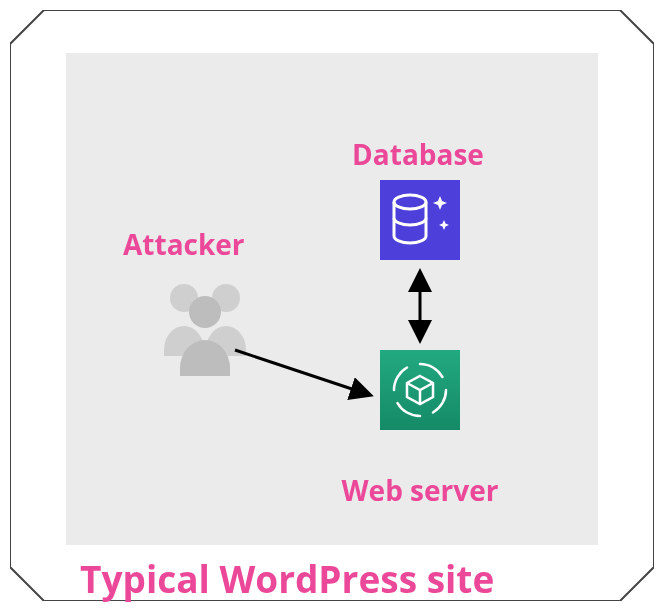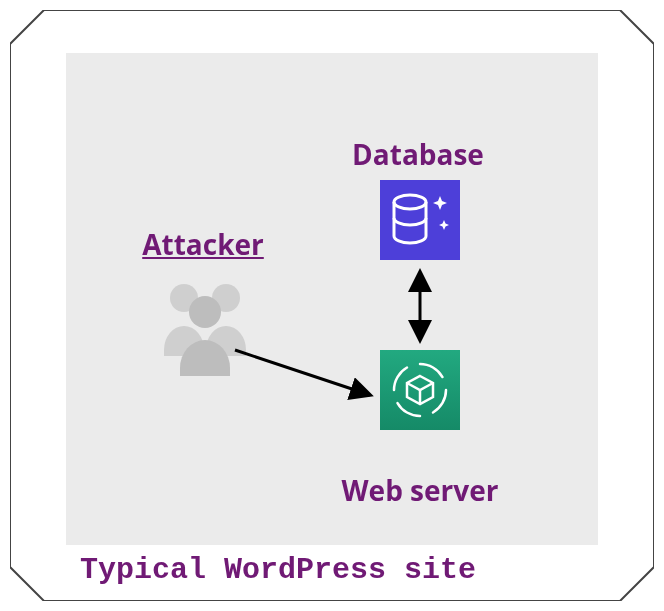--- a/index.html
+++ b/index.html
@@ -24,27 +24,27 @@
     position: absolute;
     left: 66px;
     top: 53px;
     width: 532px;
     height: 492px;
     background: #ebebeb;
   }
   .label {
     position: absolute;
     font-weight: 700;
-    color: #701a75;
+    color: #ec4899;
     white-space: nowrap;
   }
   #lbl-database { left: 338px; top: 135px; font-size: 28px; width: 160px; text-align:center;}
-  #lbl-attacker { left: 123px; top: 225px; font-size: 28px; width:160px; text-align:center;text-decoration:underline;}
+  #lbl-attacker { left: 123px; top: 225px; font-size: 28px; width:160px; text-align:left;}
   #lbl-webserver{ left: 330px; top: 455px; font-size: 28px; width:180px; text-align:center;margin-top:16px;}
-  #lbl-caption  { left: 80px;  top: 553px; font-size: 30px; font-family: Liberation Mono, monospace; }
+  #lbl-caption  { left: 80px;  top: 553px; font-size: 37px; }
 
   .db-tile {
     position: absolute;
     left: 380px;
     top: 180px;
     width: 80px; height: 80px;
     background: #4d3fd9;
     color: #ffffff;
   }
   .web-tile {

